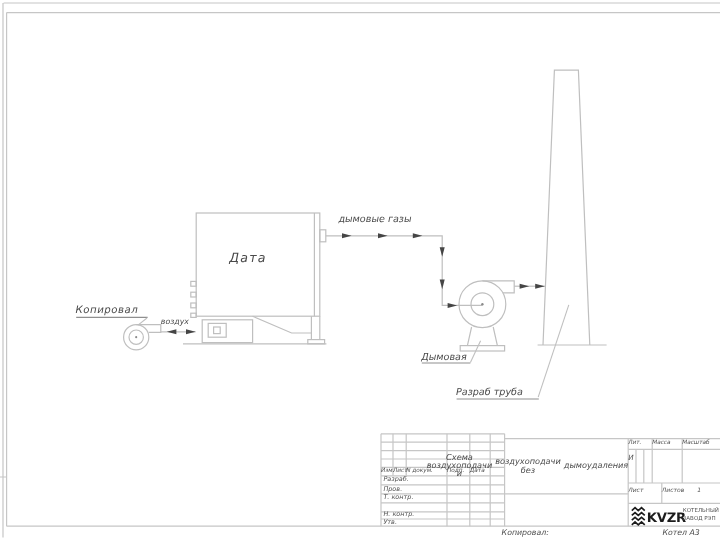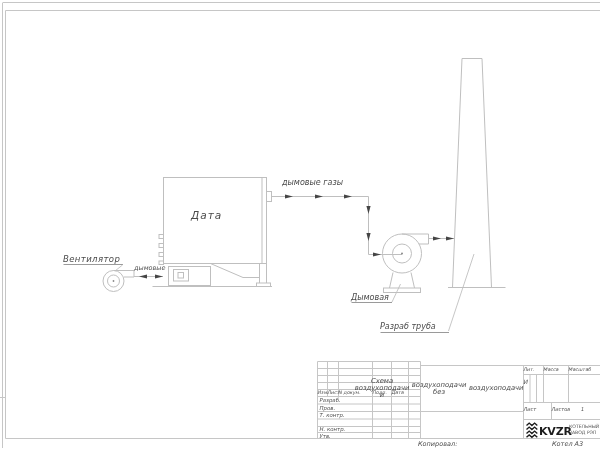--- a/index.html
+++ b/index.html
@@ -107,43 +107,43 @@
     </g>
 
     <g stroke="#1c1c1c" stroke-width="1.4" fill="none">
       <path d="M526.5,425.5 l2.7,-2.4 2.7,2.4 2.7,-2.4 2.7,2.4
                M526.5,429.5 l2.7,-2.4 2.7,2.4 2.7,-2.4 2.7,2.4
                M526.5,433.5 l2.7,-2.4 2.7,2.4 2.7,-2.4 2.7,2.4
                M526.5,437.3 l2.7,-2.4 2.7,2.4 2.7,-2.4 2.7,2.4"></path>
     </g>
   </svg>
 
-  <div class="lbl c" style="left:63px;top:255px;width:60px;font-size:8.5px;letter-spacing:0.4px">Вентилятор</div>
-  <div class="lbl c" style="left:134px;top:264.5px;width:30px;font-size:6.5px">дымовые</div>
+  <div class="lbl c" style="left:63px;top:255px;width:60px;font-size:8.5px;letter-spacing:0.4px">Копировал</div>
+  <div class="lbl c" style="left:134px;top:264.5px;width:30px;font-size:6.5px">воздух</div>
   <div class="lbl c" style="left:191px;top:210px;width:52px;font-size:10.5px;letter-spacing:1px">Дата</div>
   <div class="lbl c" style="left:282px;top:179px;width:68px;font-size:8px">дымовые газы</div>
   <div class="lbl c" style="left:351px;top:294px;width:42px;font-size:8px">Дымовая</div>
   <div class="lbl c" style="left:380px;top:322.5px;width:70px;font-size:8px">Разраб труба</div>
 
   <div class="tb c" style="left:317.5px;top:390.8px;width:10px;font-size:4.8px">Изм.</div>
   <div class="tb c" style="left:327.5px;top:390.8px;width:11px;font-size:4.8px">Лист</div>
   <div class="tb c" style="left:338.5px;top:390.8px;width:34px;font-size:4.8px">N докум.</div>
   <div class="tb c" style="left:372.5px;top:390.8px;width:19px;font-size:4.8px">Подп.</div>
   <div class="tb c" style="left:391.5px;top:390.8px;width:17px;font-size:4.8px">Дата</div>
 
   <div class="tb" style="left:319.5px;top:398px;font-size:5.4px">Разраб.</div>
   <div class="tb" style="left:319.5px;top:405.5px;font-size:5.4px">Пров.</div>
   <div class="tb" style="left:319.5px;top:413px;font-size:5.4px">Т. контр.</div>
   <div class="tb" style="left:319.5px;top:427.3px;font-size:5.4px">Н. контр.</div>
   <div class="tb" style="left:319.5px;top:433.5px;font-size:5.4px">Утв.</div>
 
   <div class="title-box">
     <div>Схема воздухоподачи и</div>
     <div>воздухоподачи без</div>
-    <div>воздухоподачи</div>
+    <div>дымоудаления</div>
   </div>
 
   <div class="tb c" style="left:523.5px;top:367.8px;width:20px;font-size:4.8px">Лит.</div>
   <div class="tb c" style="left:543.5px;top:367.8px;width:25px;font-size:4.8px">Масса</div>
   <div class="tb c" style="left:568.5px;top:367.8px;width:31px;font-size:4.8px">Масштаб</div>
   <div class="tb c" style="left:523.5px;top:379px;width:6.5px;font-size:6px">И</div>
   <div class="tb c" style="left:523.5px;top:407px;width:28px;font-size:5px">Лист</div>
   <div class="tb c" style="left:551.5px;top:407px;width:32px;font-size:5px">Листов</div>
   <div class="tb c" style="left:581px;top:407px;width:12px;font-size:5px">1</div>
 

